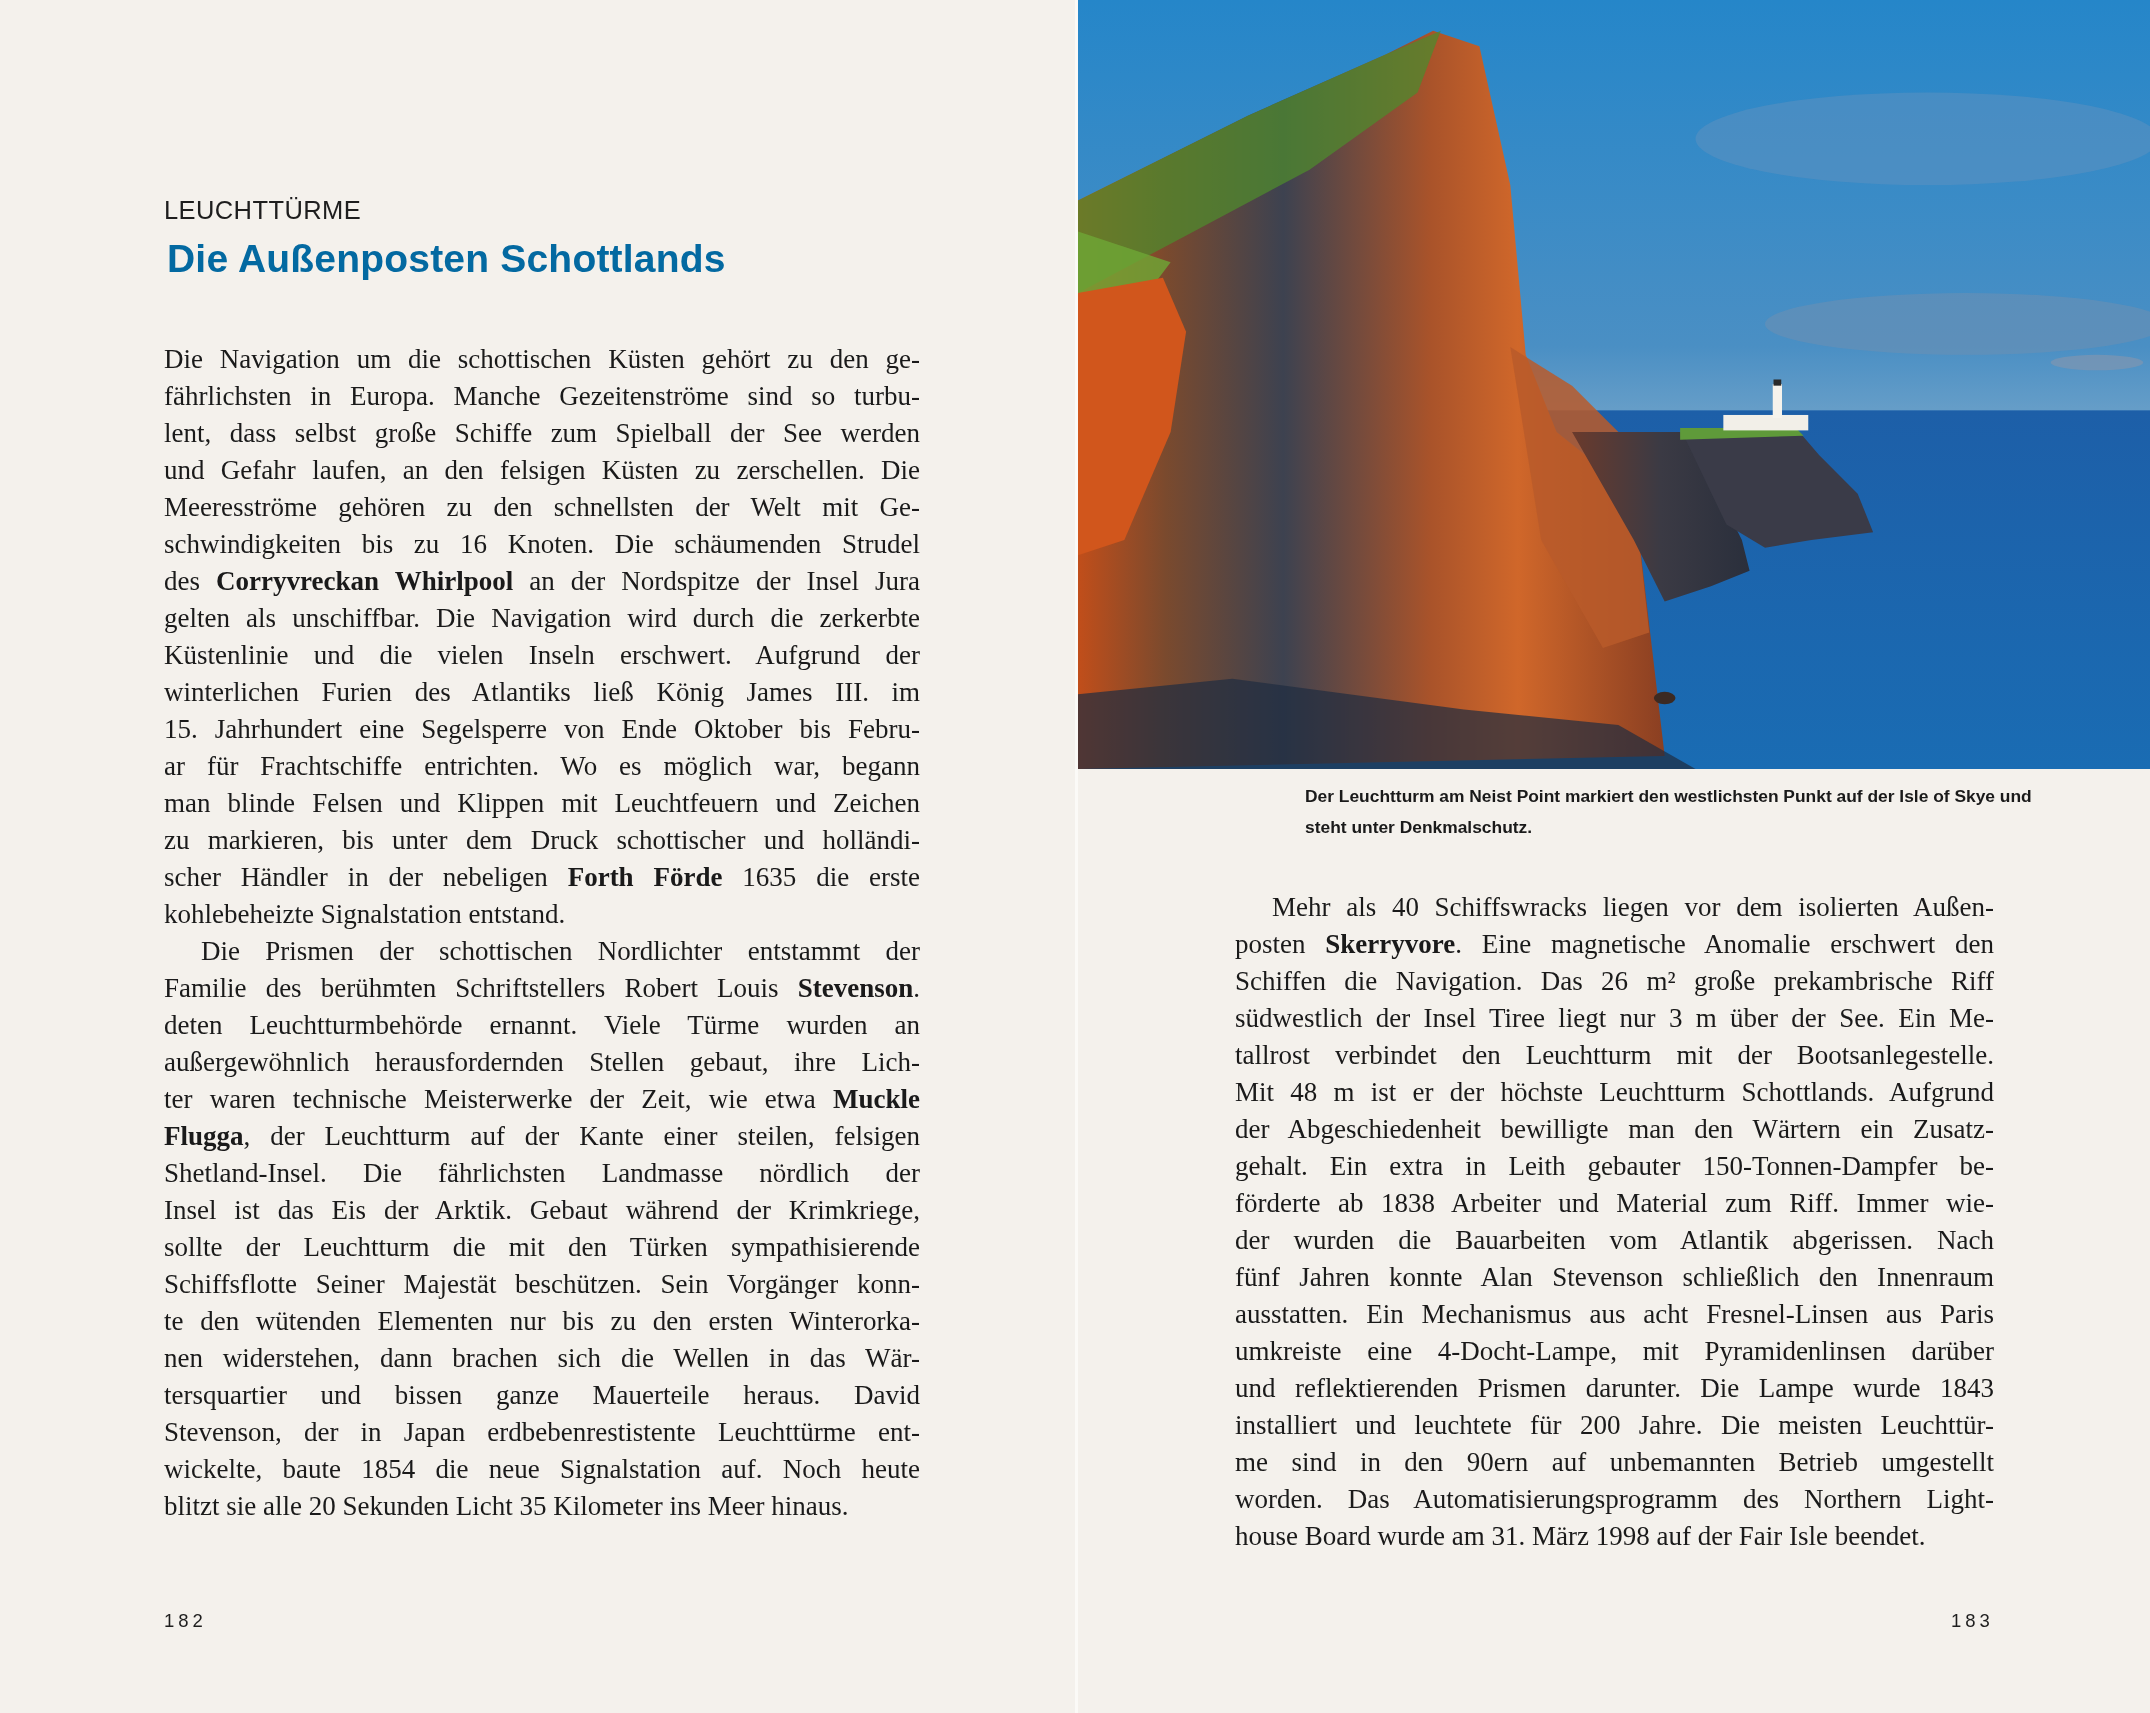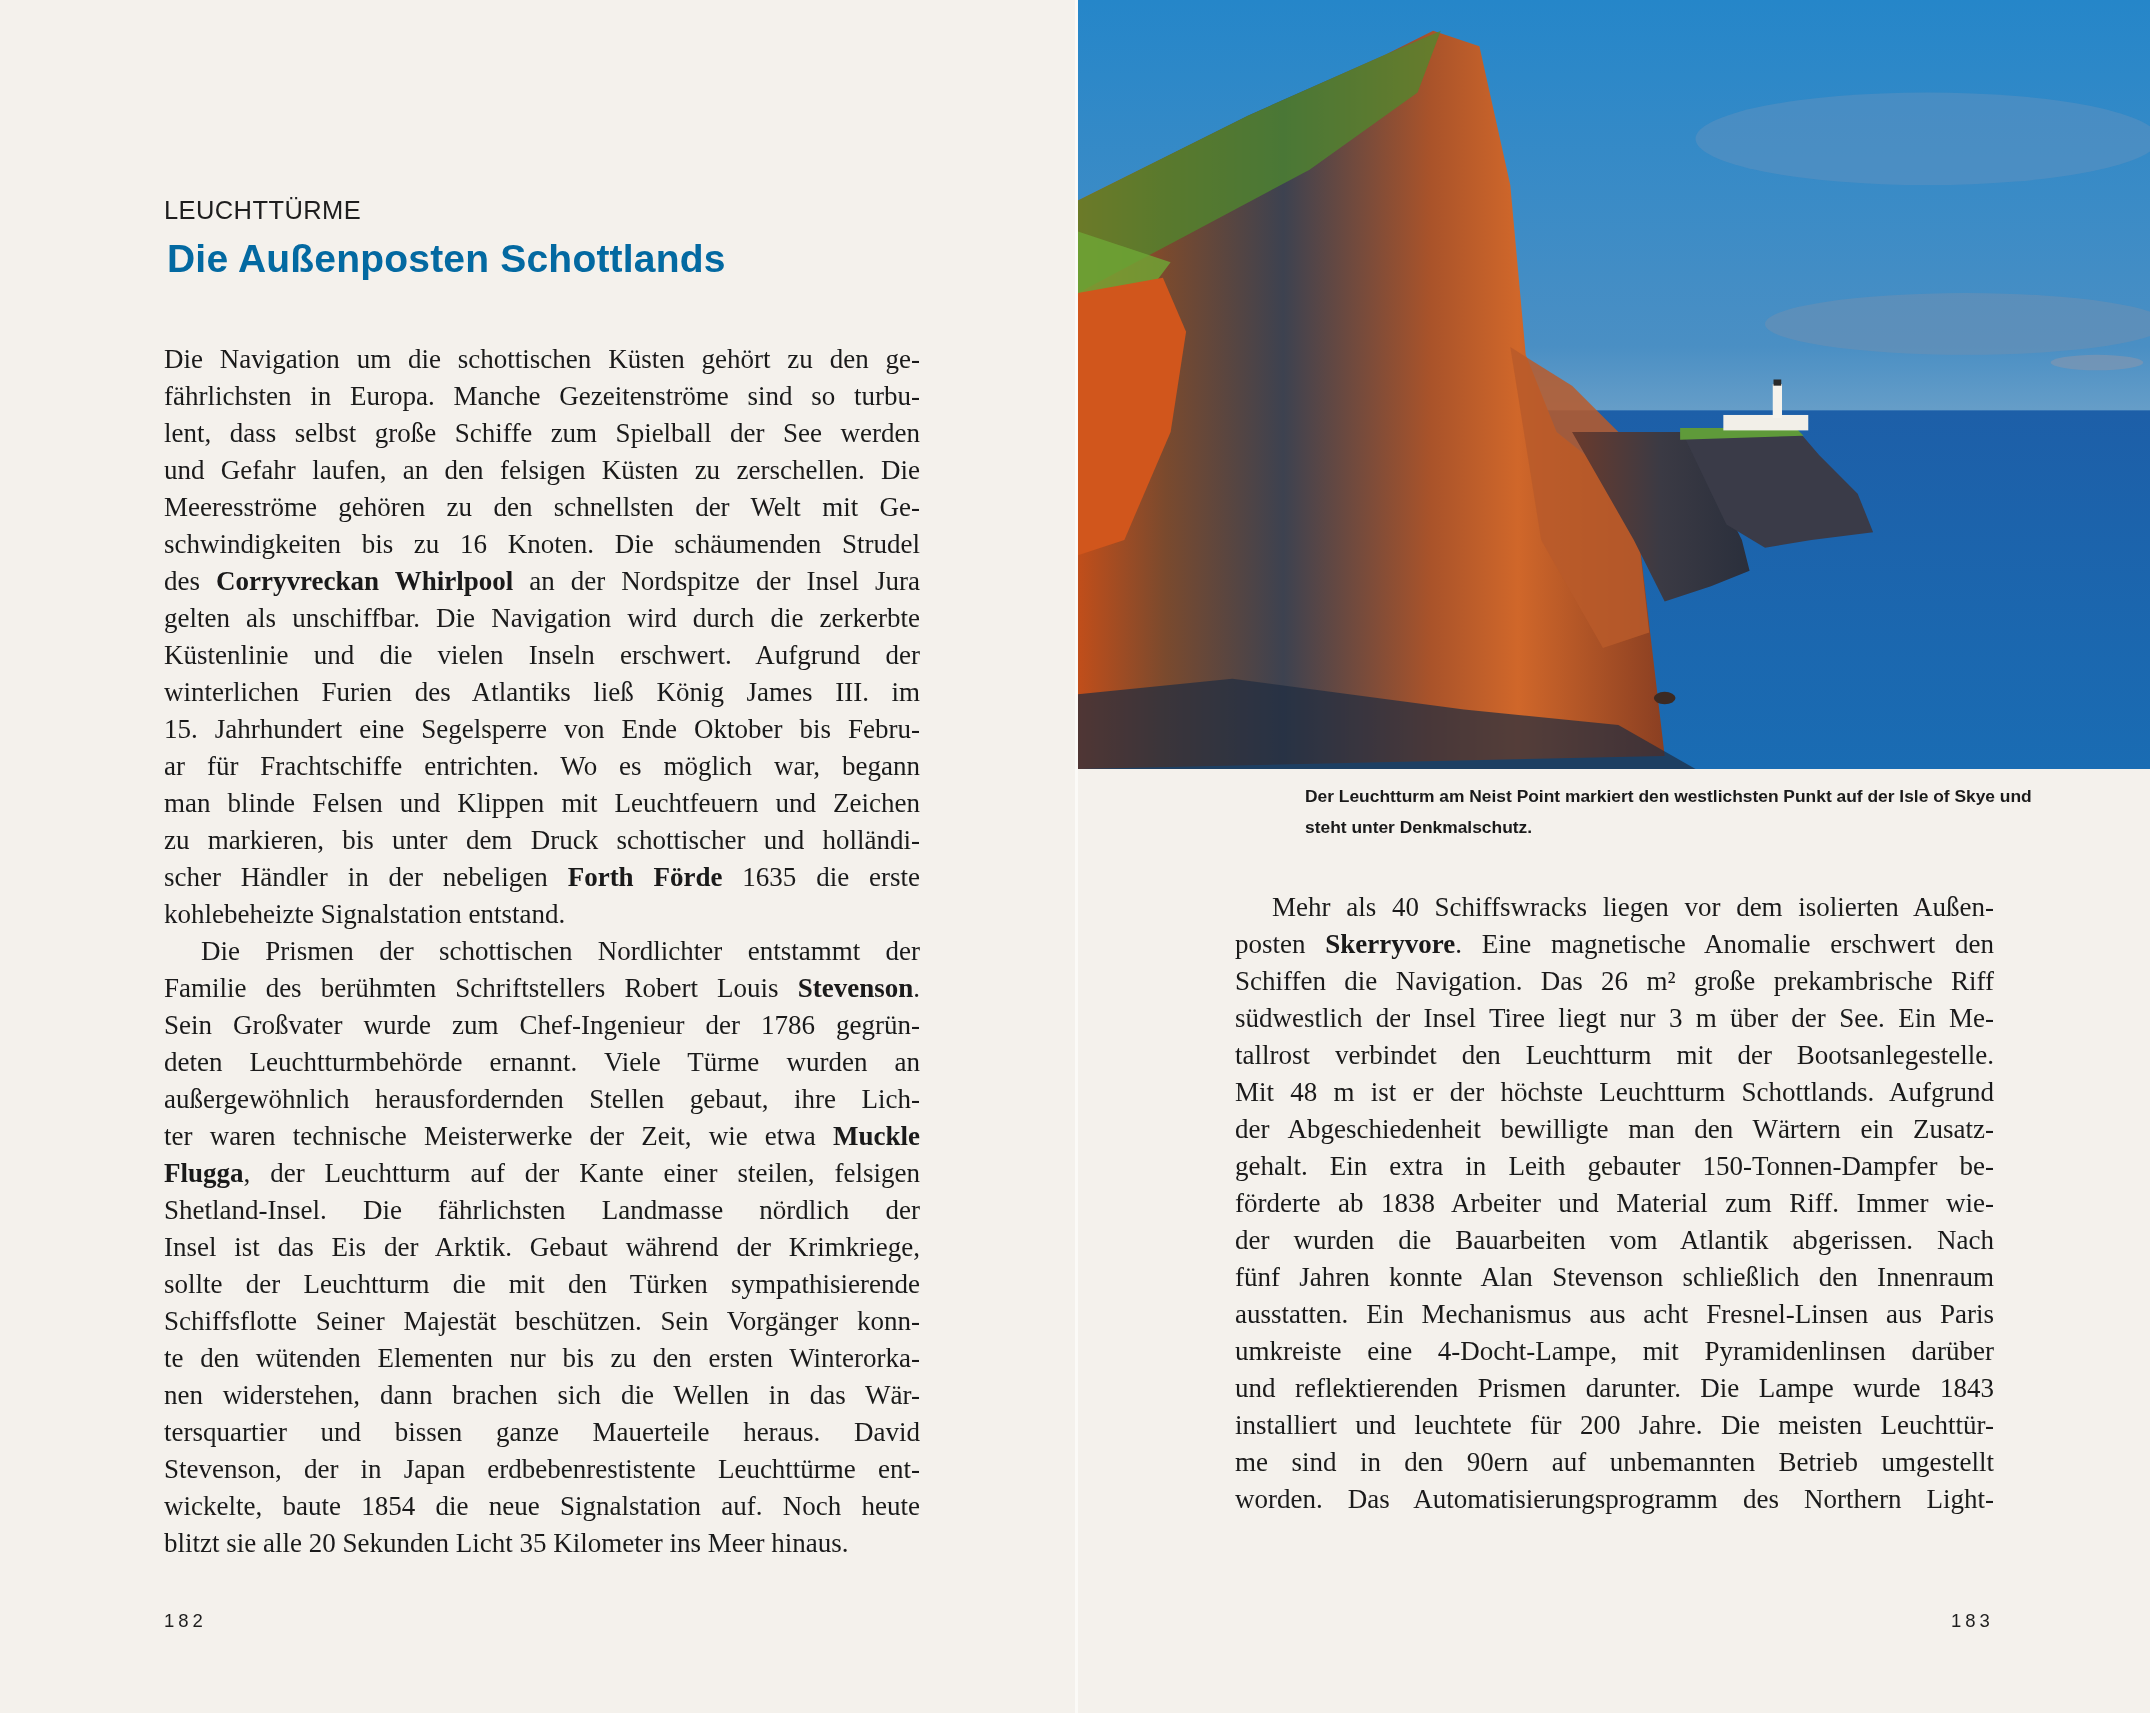--- a/index.html
+++ b/index.html
@@ -76,21 +76,20 @@
     <span class="line">Küstenlinie und die vielen Inseln erschwert. Aufgrund der</span>
     <span class="line">winterlichen Furien des Atlantiks ließ König James III. im</span>
     <span class="line">15. Jahrhundert eine Segelsperre von Ende Oktober bis Febru-</span>
     <span class="line">ar für Frachtschiffe entrichten. Wo es möglich war, begann</span>
     <span class="line">man blinde Felsen und Klippen mit Leuchtfeuern und Zeichen</span>
     <span class="line">zu markieren, bis unter dem Druck schottischer und holländi-</span>
     <span class="line">scher Händler in der nebeligen <b>Forth Förde</b> 1635 die erste</span>
     <span class="line last">kohlebeheizte Signalstation entstand.</span>
     <span class="line indent">Die Prismen der schottischen Nordlichter entstammt der</span>
     <span class="line">Familie des berühmten Schriftstellers Robert Louis <b>Stevenson</b>.</span>
-    <span class="line">Sein Großvater wurde zum Chef-Ingenieur der 1786 gegrün-</span>
     <span class="line">deten Leuchtturmbehörde ernannt. Viele Türme wurden an</span>
     <span class="line">außergewöhnlich herausfordernden Stellen gebaut, ihre Lich-</span>
     <span class="line">ter waren technische Meisterwerke der Zeit, wie etwa <b>Muckle</b></span>
     <span class="line"><b>Flugga</b>, der Leuchtturm auf der Kante einer steilen, felsigen</span>
     <span class="line">Shetland-Insel. Die fährlichsten Landmasse nördlich der</span>
     <span class="line">Insel ist das Eis der Arktik. Gebaut während der Krimkriege,</span>
     <span class="line">sollte der Leuchtturm die mit den Türken sympathisierende</span>
     <span class="line">Schiffsflotte Seiner Majestät beschützen. Sein Vorgänger konn-</span>
     <span class="line">te den wütenden Elementen nur bis zu den ersten Winterorka-</span>
     <span class="line">nen widerstehen, dann brachen sich die Wellen in das Wär-</span>
@@ -161,17 +160,18 @@
     <span class="line">gehalt. Ein extra in Leith gebauter 150-Tonnen-Dampfer be-</span>
     <span class="line">förderte ab 1838 Arbeiter und Material zum Riff. Immer wie-</span>
     <span class="line">der wurden die Bauarbeiten vom Atlantik abgerissen. Nach</span>
     <span class="line">fünf Jahren konnte Alan Stevenson schließlich den Innenraum</span>
     <span class="line">ausstatten. Ein Mechanismus aus acht Fresnel-Linsen aus Paris</span>
     <span class="line">umkreiste eine 4-Docht-Lampe, mit Pyramidenlinsen darüber</span>
     <span class="line">und reflektierenden Prismen darunter. Die Lampe wurde 1843</span>
     <span class="line">installiert und leuchtete für 200 Jahre. Die meisten Leucht­tür-</span>
     <span class="line">me sind in den 90ern auf unbemannten Betrieb umgestellt</span>
     <span class="line">worden. Das Automatisierungsprogramm des Northern Light-</span>
+    <span class="line last">house Board wurde am 31. März 1998 auf der Fair Isle beendet.</span>
   </div>
 
 <div class="folio folio-left">182</div>
 <div class="folio folio-right">183</div>
 
 
 </body></html>

